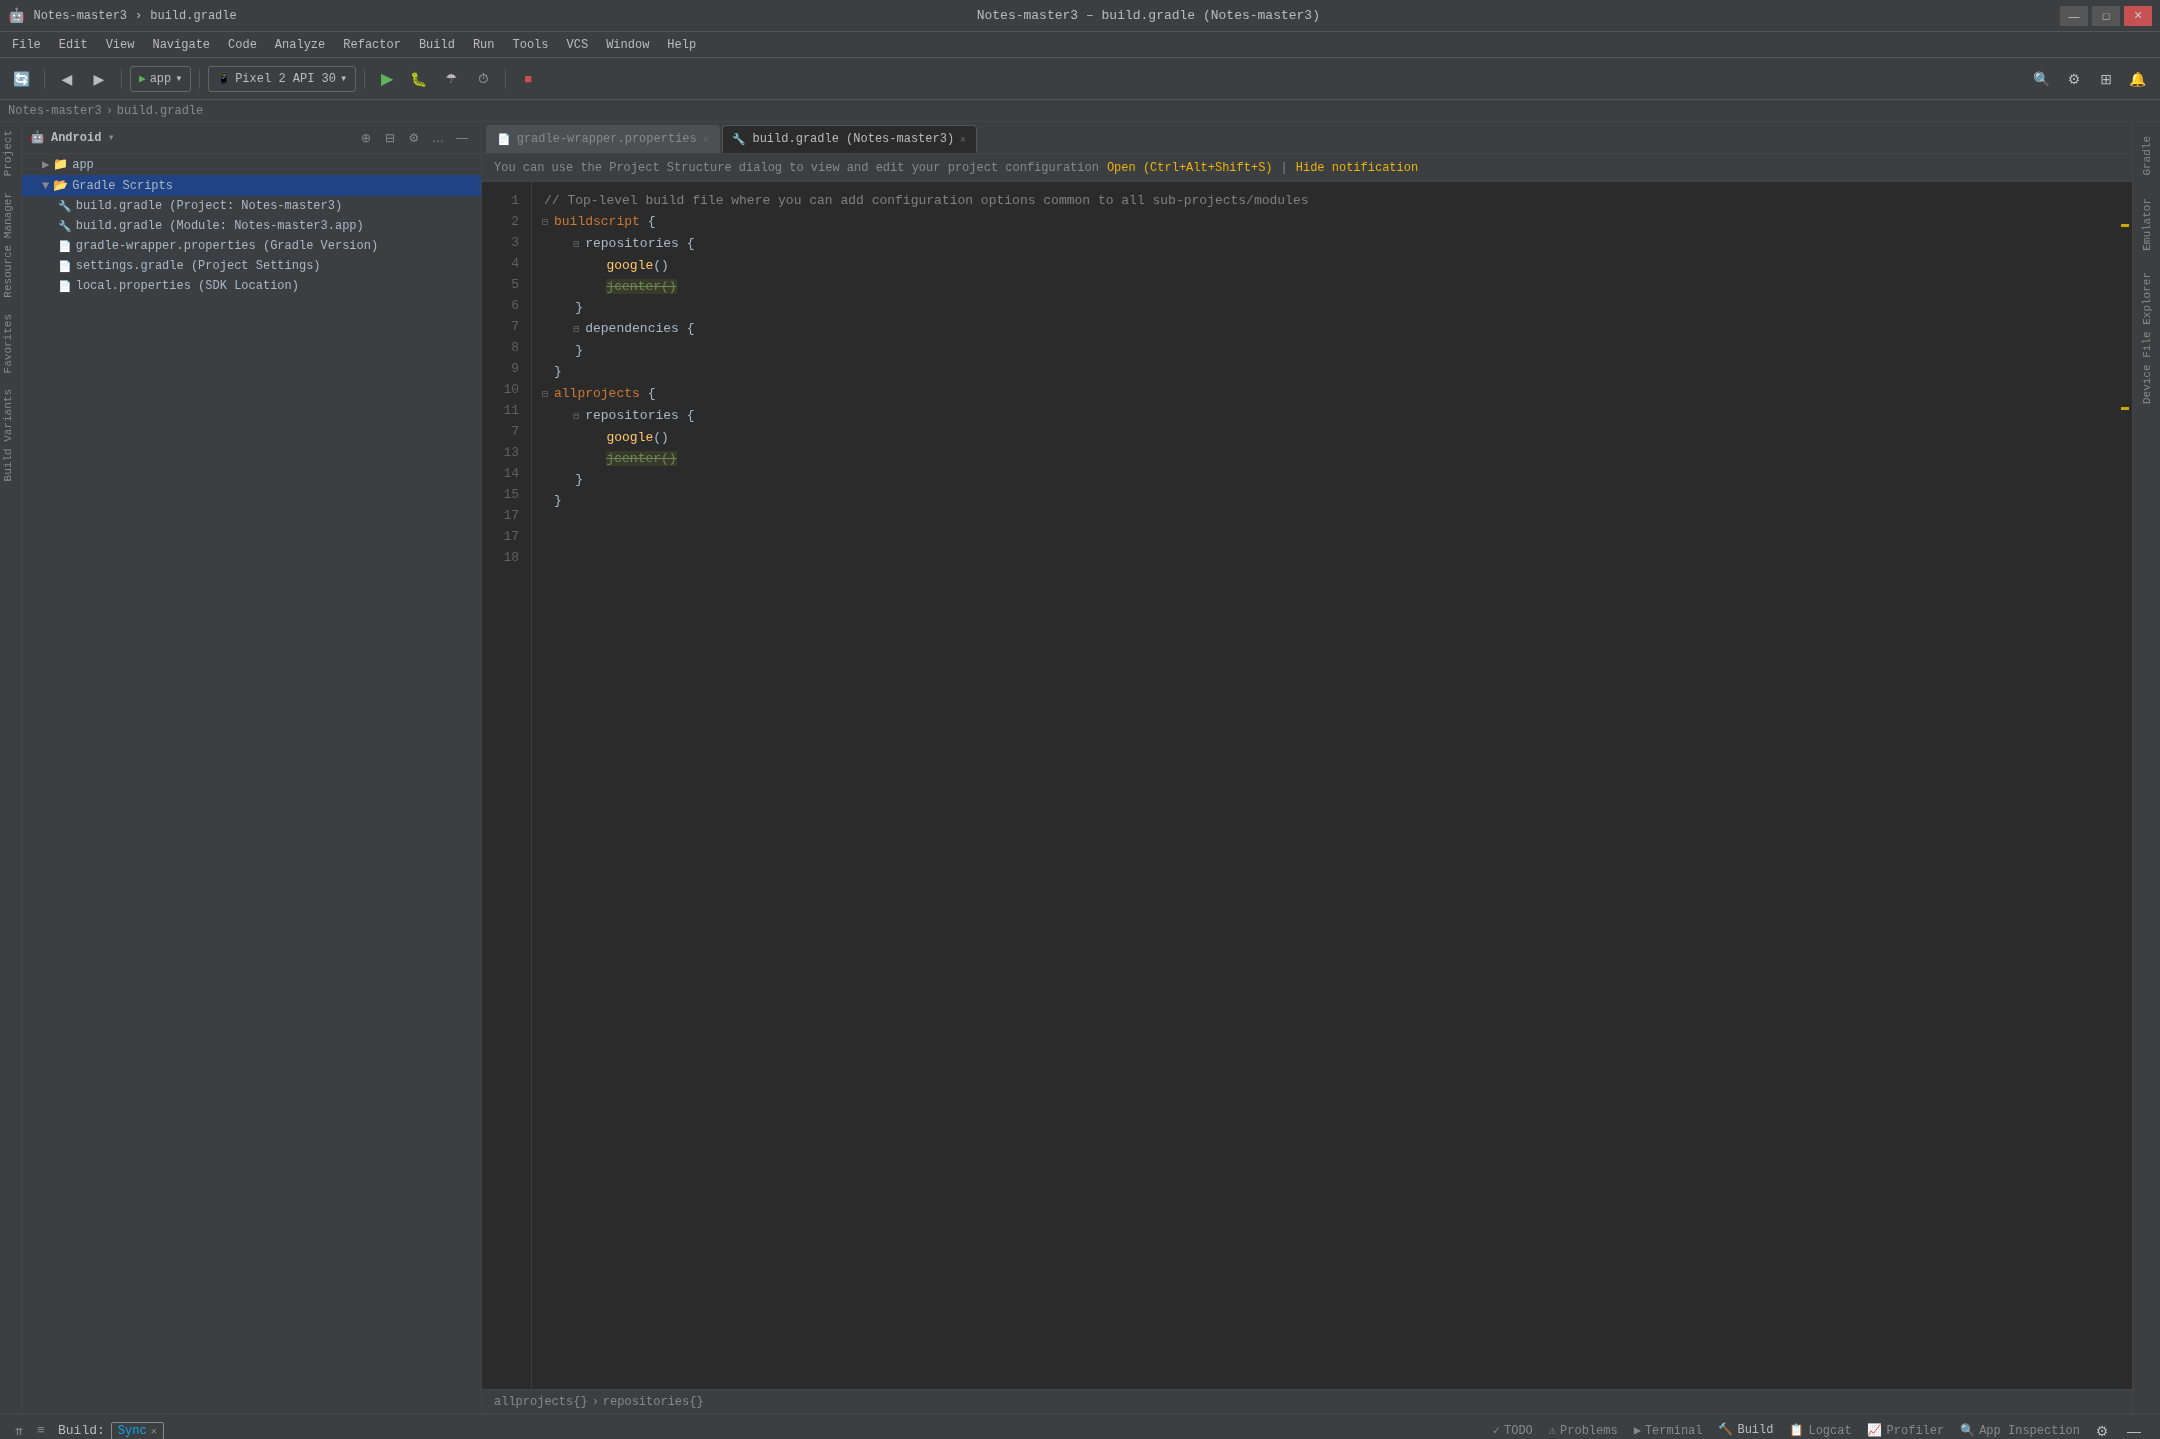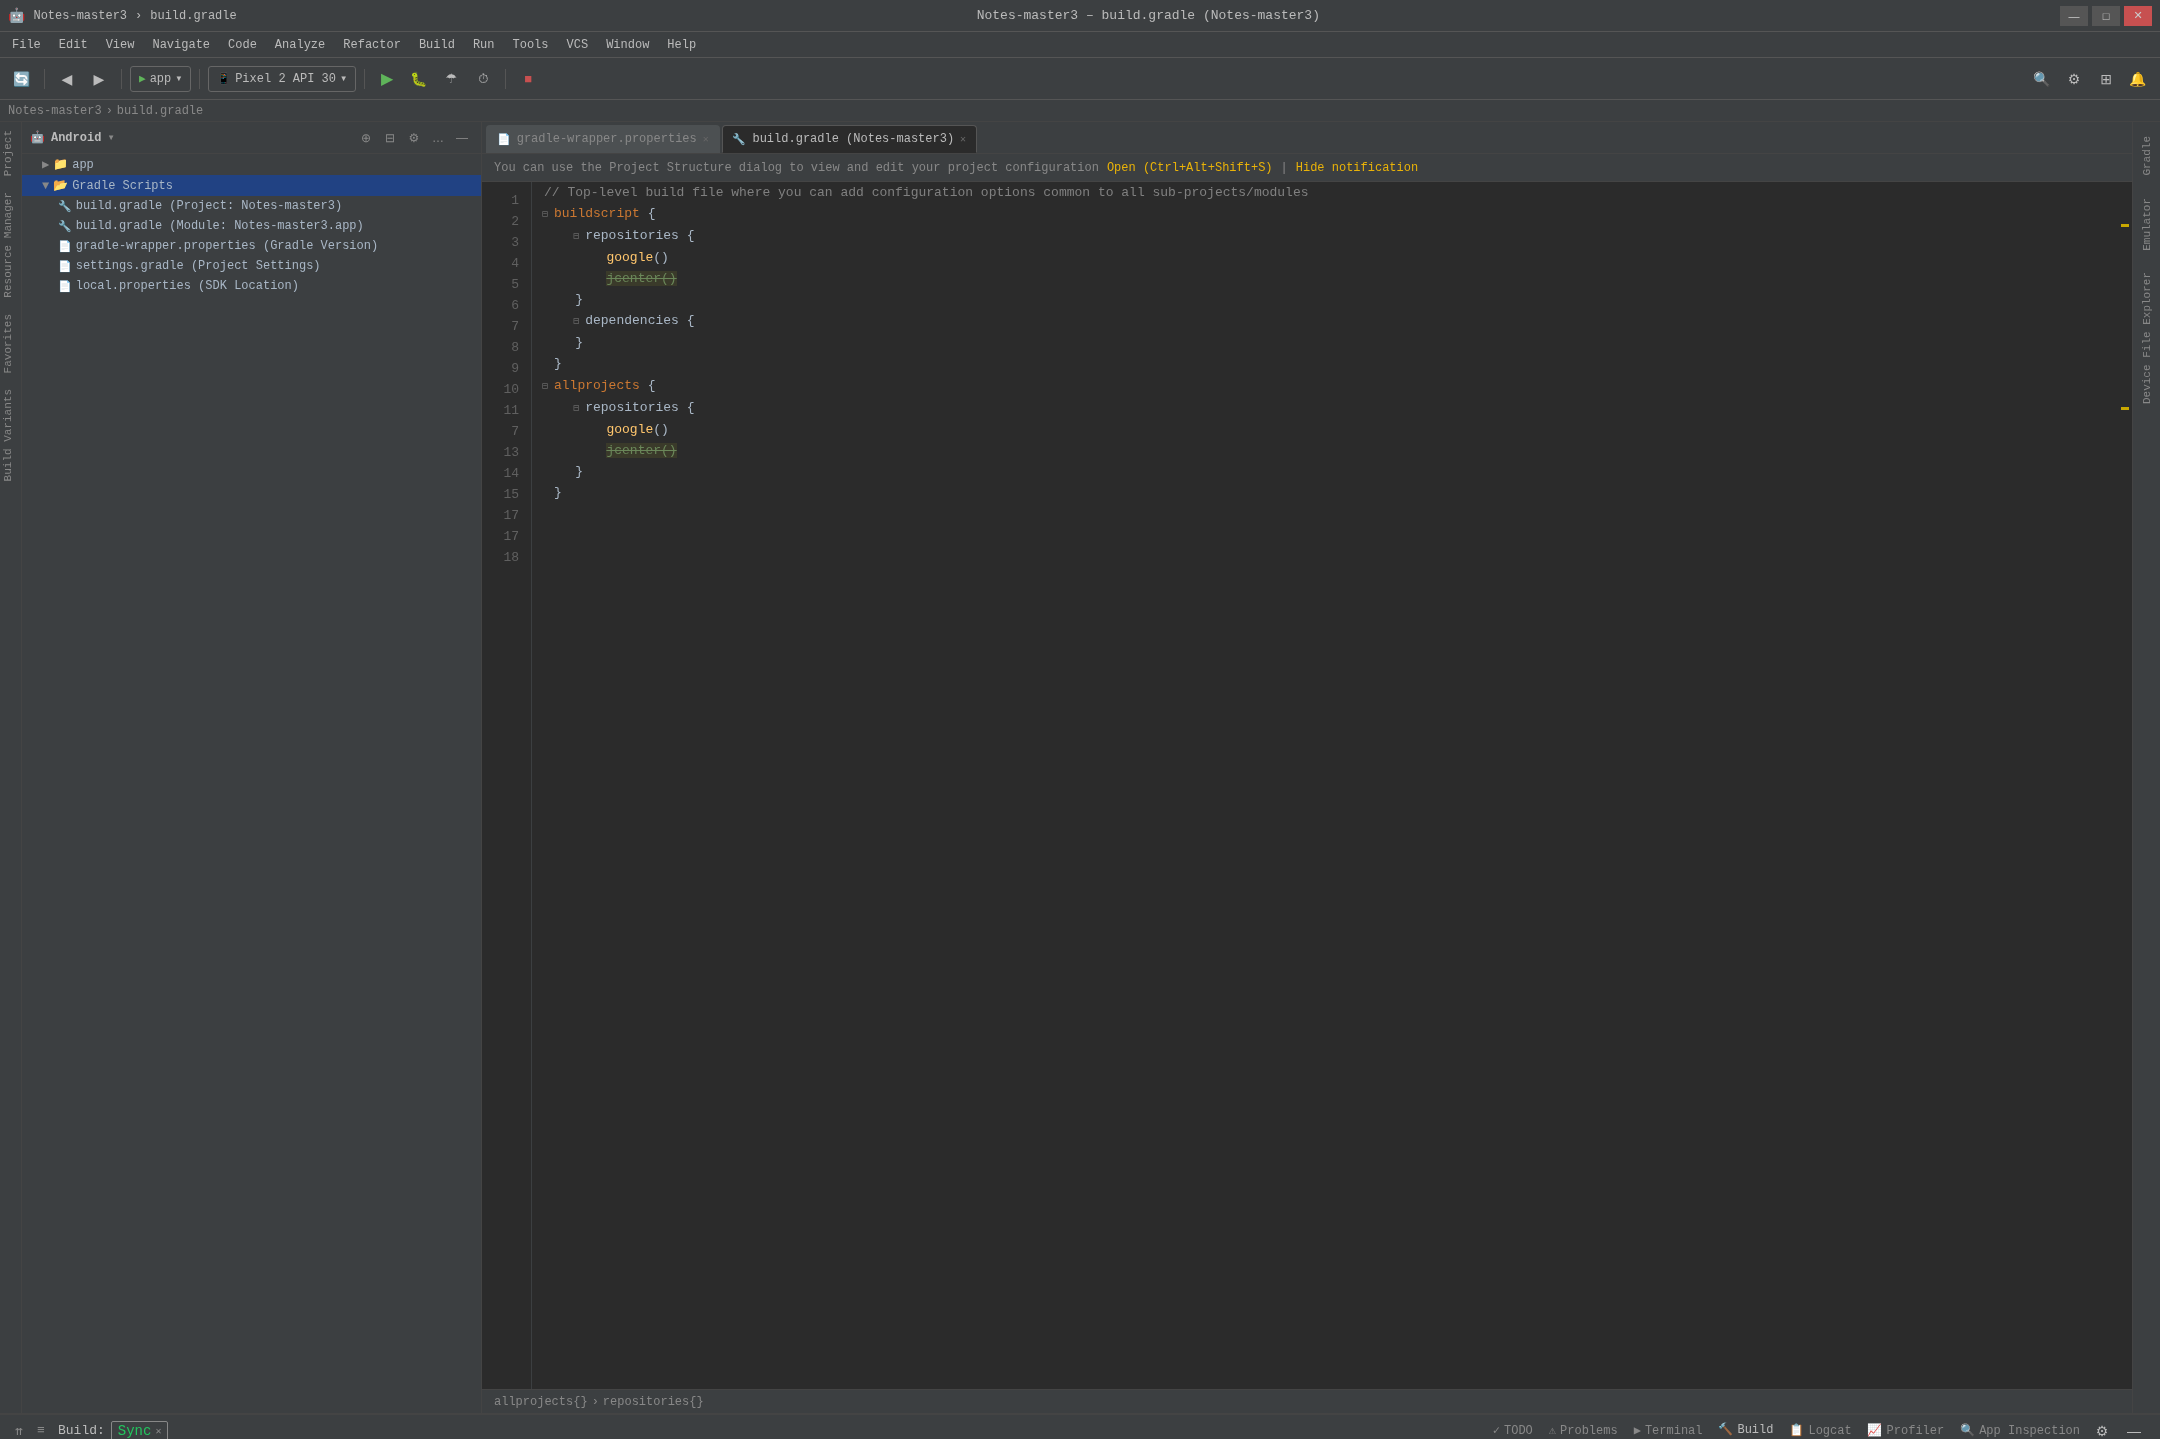--- a/index.html
+++ b/index.html
@@ -252,21 +252,21 @@
       text-align: right;
       color: #606060;
       font-size: 13px;
       line-height: 21px;
       padding-right: 12px;
       border-right: 1px solid #3c3f41;
       user-select: none;
     }
     #code-content {
       flex: 1;
-      padding: 0 12px;
+      padding: 8px 12px;
       line-height: 21px;
       font-size: 13px;
       overflow-y: auto;
       tab-size: 4;
     }
     .code-line { display: block; white-space: pre; }
     .kw { color: #cc7832; }
     .str { color: #6a8759; }
     .comment { color: #808080; }
     .fn { color: #ffc66d; }
@@ -600,21 +600,21 @@
 <div id="bottom-panel">
 
   <div id="bottom-tabs">
     <div id="bottom-tabs-container">
 
       <div class="bottom-side-icon">⇈</div>
       <div class="bottom-side-icon">≡</div>
 
       <span style="font-size:13px; color:#bbb; font-weight:normal; padding: 0 6px;">Build:</span>
       <div style="border:1px solid #888; padding:1px 6px; border-radius:2px; display:flex; align-items:center; gap:4px;">
-        <span style="font-size:14px; color:#22c55e;">Sync</span>
+        <span style="font-size:12px; color:#0ea5e9;">Sync</span>
         <span style="font-size:10px; color:#888;">✕</span>
       </div>
 
       <div style="flex:1;"></div>
 
       <div class="bottom-tab">
         <span>✓</span>
         <span>TODO</span>
       </div>
       <div class="bottom-tab">

